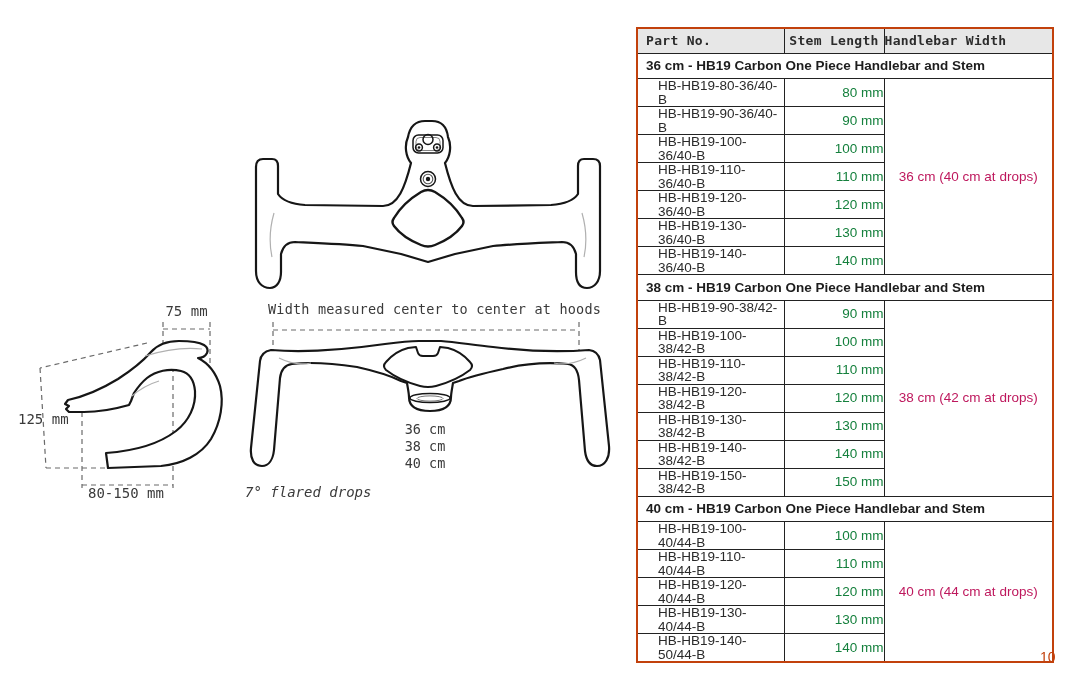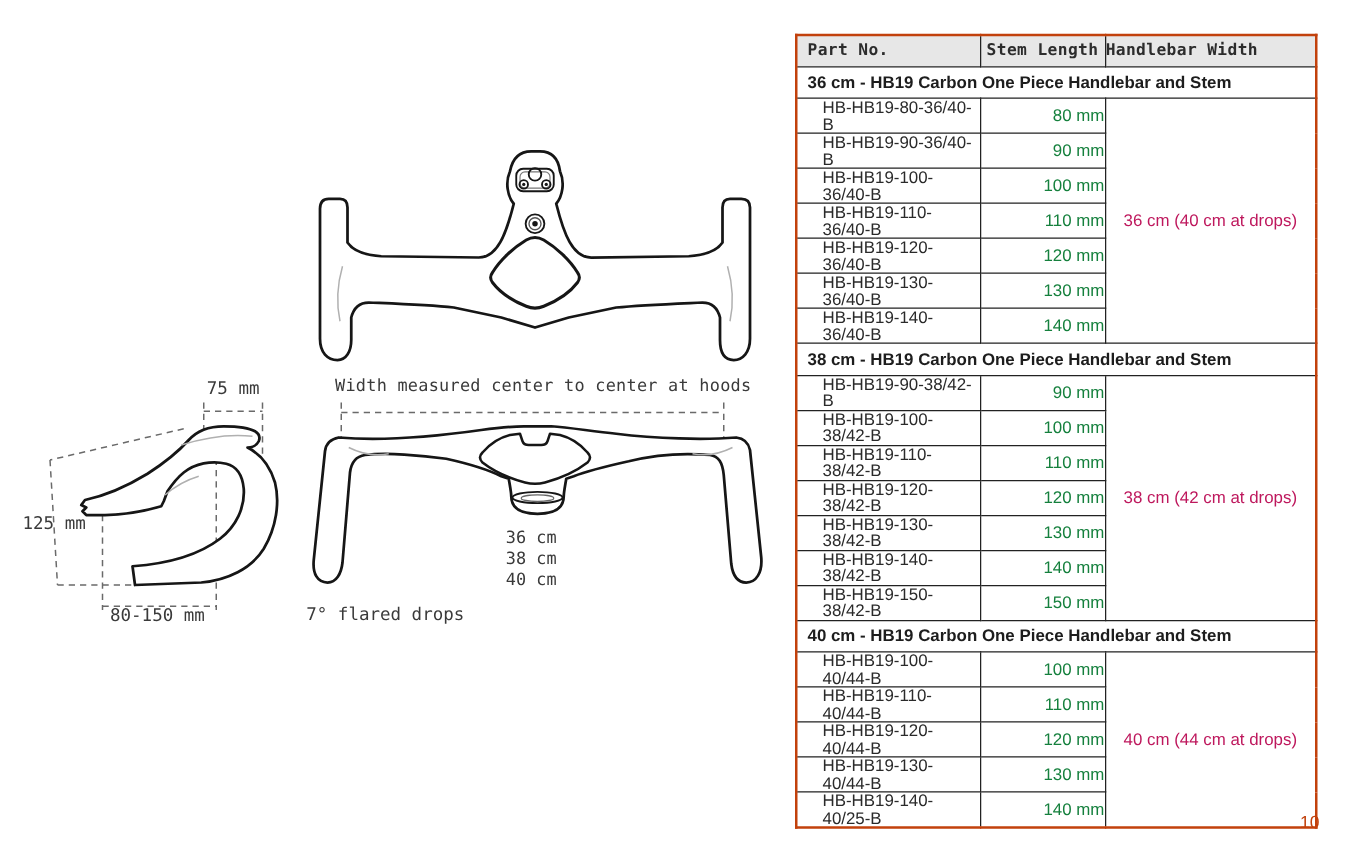--- a/index.html
+++ b/index.html
@@ -130,21 +130,21 @@
     L 57 112 L 54 109 L 57 106 L 53 104 Z"></path>
 
   <path class="hair" d="M 133 56 C 152 50 172 47 190 49"></path>
   <path class="hair" d="M 120 96 C 128 89 137 84 147 81"></path>
 </svg>
 
 <div class="abs mono-label caption" style="left:268px;top:302px;">Width measured center to center at hoods</div>
 <div class="abs mono-label" style="left:163px;top:304px;width:47px;text-align:center;">75 mm</div>
 <div class="abs mono-label" style="left:18px;top:412px;">125 mm</div>
 <div class="abs mono-label" style="left:88px;top:486px;width:80px;">80-150 mm</div>
-<div class="abs mono-label" style="left:245px;top:485px;">7° flared drops</div>
+<div class="abs mono-label" style="left:245px;top:485px;font-style:italic;">7° flared drops</div>
 
 <table class="parts-table abs" style="left:636px;top:27px;">
   <tbody>
       <tr>
     <th class="col-part">Part No.</th>
     <th class="col-stem">Stem Length</th>
     <th class="col-width">Handlebar Width</th>
   </tr>
 
   <tr>
@@ -227,19 +227,19 @@
   </tr>
   <tr>
     <td class="part-cell">HB-HB19-120-40/44-B</td>
     <td class="stem-cell">120 mm</td>
   </tr>
   <tr>
     <td class="part-cell">HB-HB19-130-40/44-B</td>
     <td class="stem-cell">130 mm</td>
   </tr>
   <tr>
-    <td class="part-cell">HB-HB19-140-40/25-B</td>
+    <td class="part-cell">HB-HB19-140-50/44-B</td>
     <td class="stem-cell">140 mm</td>
   </tr>
 </tbody>
   </table>
 
 <div class="abs page-number" style="left:1040px;top:649px;">10</div>
 
 </body></html>

